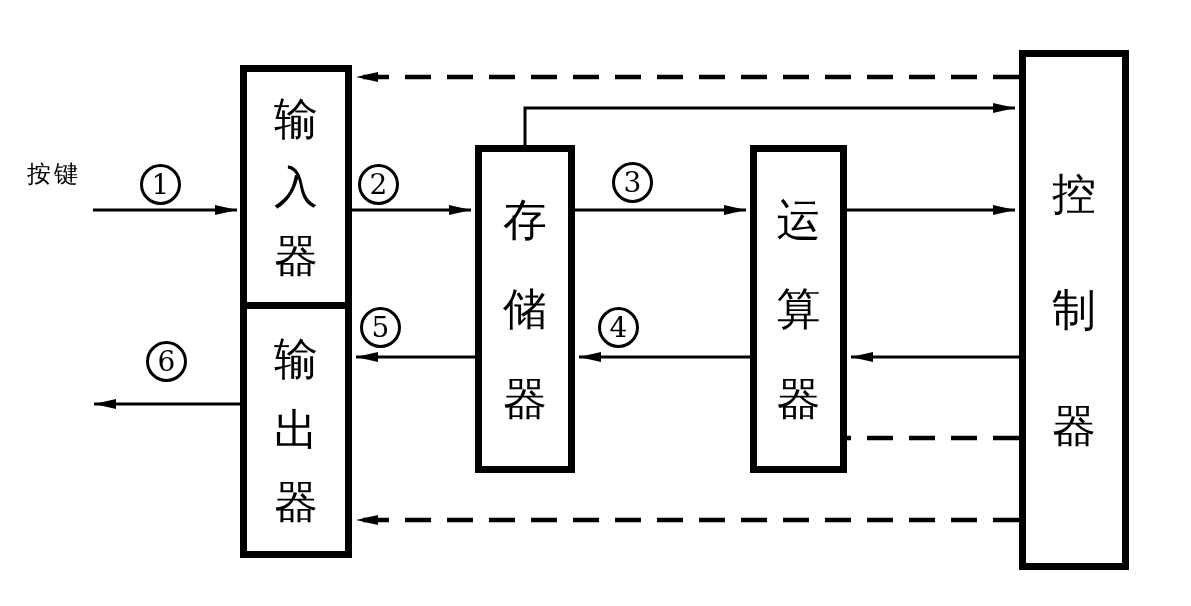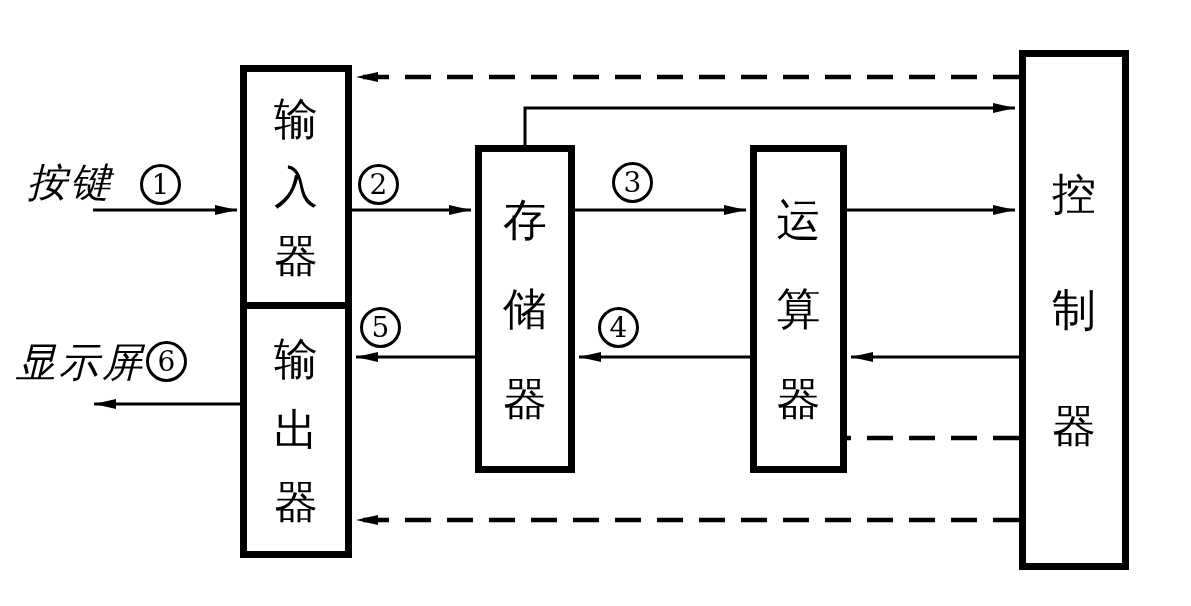--- a/index.html
+++ b/index.html
@@ -34,25 +34,24 @@
   }
   .block span { display: block; }
   #block-input      { left: 240px;  top: 65px;  width: 112px; height: 244px; }
   #block-output     { left: 240px;  top: 302px; width: 112px; height: 256px; }
   #block-memory     { left: 475px;  top: 145px; width: 100px; height: 328px; }
   #block-alu        { left: 750px;  top: 145px; width: 97px;  height: 328px; }
   #block-controller { left: 1019px; top: 50px;  width: 110px; height: 520px; }
 
   .side-label {
     position: absolute;
-    font-size: 40px;
+    font-size: 24px;
     line-height: 1;
     letter-spacing: 3px;
     white-space: nowrap;
-    font-style: italic;
   }
   #label-keys    { left: 27px; top: 162px; }
   #label-display { left: 16px; top: 342px; }
 
   .marker {
     position: absolute;
     box-sizing: border-box;
     width: 41px;
     height: 41px;
     border: 3px solid #000000;
@@ -134,21 +133,20 @@
     <span>器</span>
   </div>
 
   <div class="block center-gap" id="block-controller">
     <span>控</span>
     <span>制</span>
     <span>器</span>
   </div>
 
   <div class="side-label" id="label-keys">按键</div>
-  <div class="side-label" id="label-display">显示屏</div>
 
   <div class="marker" id="marker-1">1</div>
   <div class="marker" id="marker-2">2</div>
   <div class="marker" id="marker-3">3</div>
   <div class="marker" id="marker-4">4</div>
   <div class="marker" id="marker-5">5</div>
   <div class="marker" id="marker-6">6</div>
 
 </div>
 

